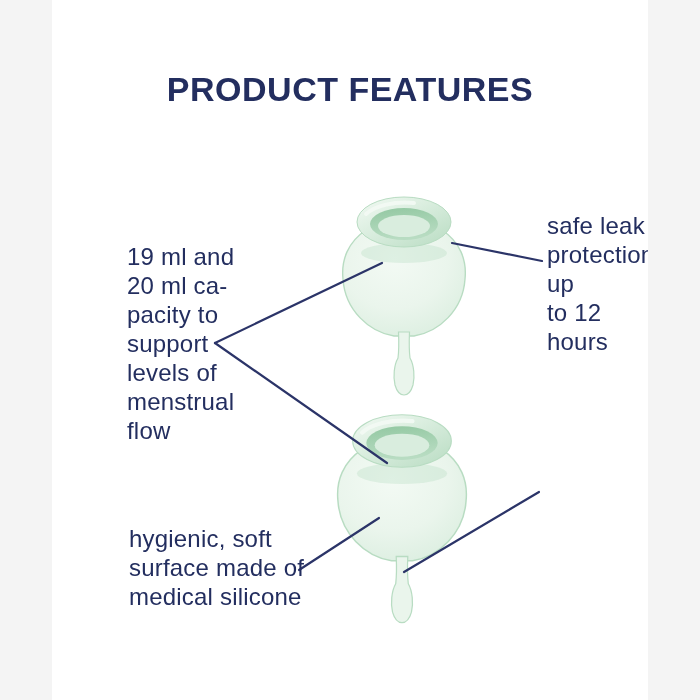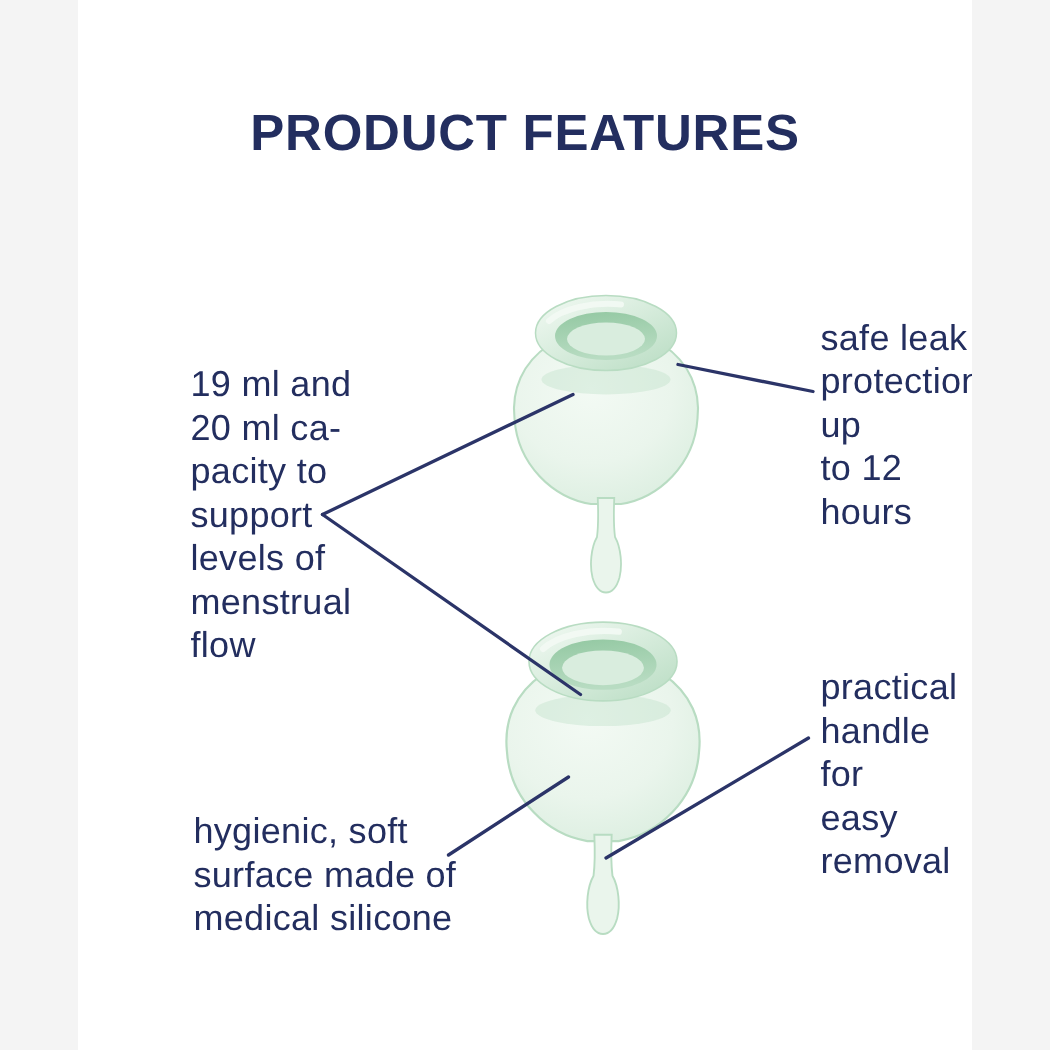--- a/index.html
+++ b/index.html
@@ -43,21 +43,21 @@
     white-space:pre-line;
     color:var(--text-navy);
     font-size:24px;
     line-height:29px;
     font-weight:500;
     letter-spacing:.2px;
   }
   #ann-capacity{left:75px;top:242px;}
   #ann-leak{left:495px;top:211px;}
   #ann-handle{left:495px;top:444px;}
-  #ann-surface{left:77px;top:524px;margin-top:16px;}
+  #ann-surface{left:77px;top:524px;}
   .callout{
     stroke:var(--line-navy);
     stroke-width:2.2;
     stroke-linecap:round;
     fill:none;
   }
 </style>
 </head>
 <body>
 
@@ -129,21 +129,18 @@
 pacity to
 support
 levels of
 menstrual
 flow</div>
 
   <div class="annotation" id="ann-leak">safe leak
 protection up
 to 12 hours</div>
 
-  <div class="annotation" id="ann-handle">practical
-handle for
-easy removal</div>
 
   <div class="annotation" id="ann-surface">hygienic, soft
 surface made of
 medical silicone</div>
 
 </div>
 
 </body></html>

